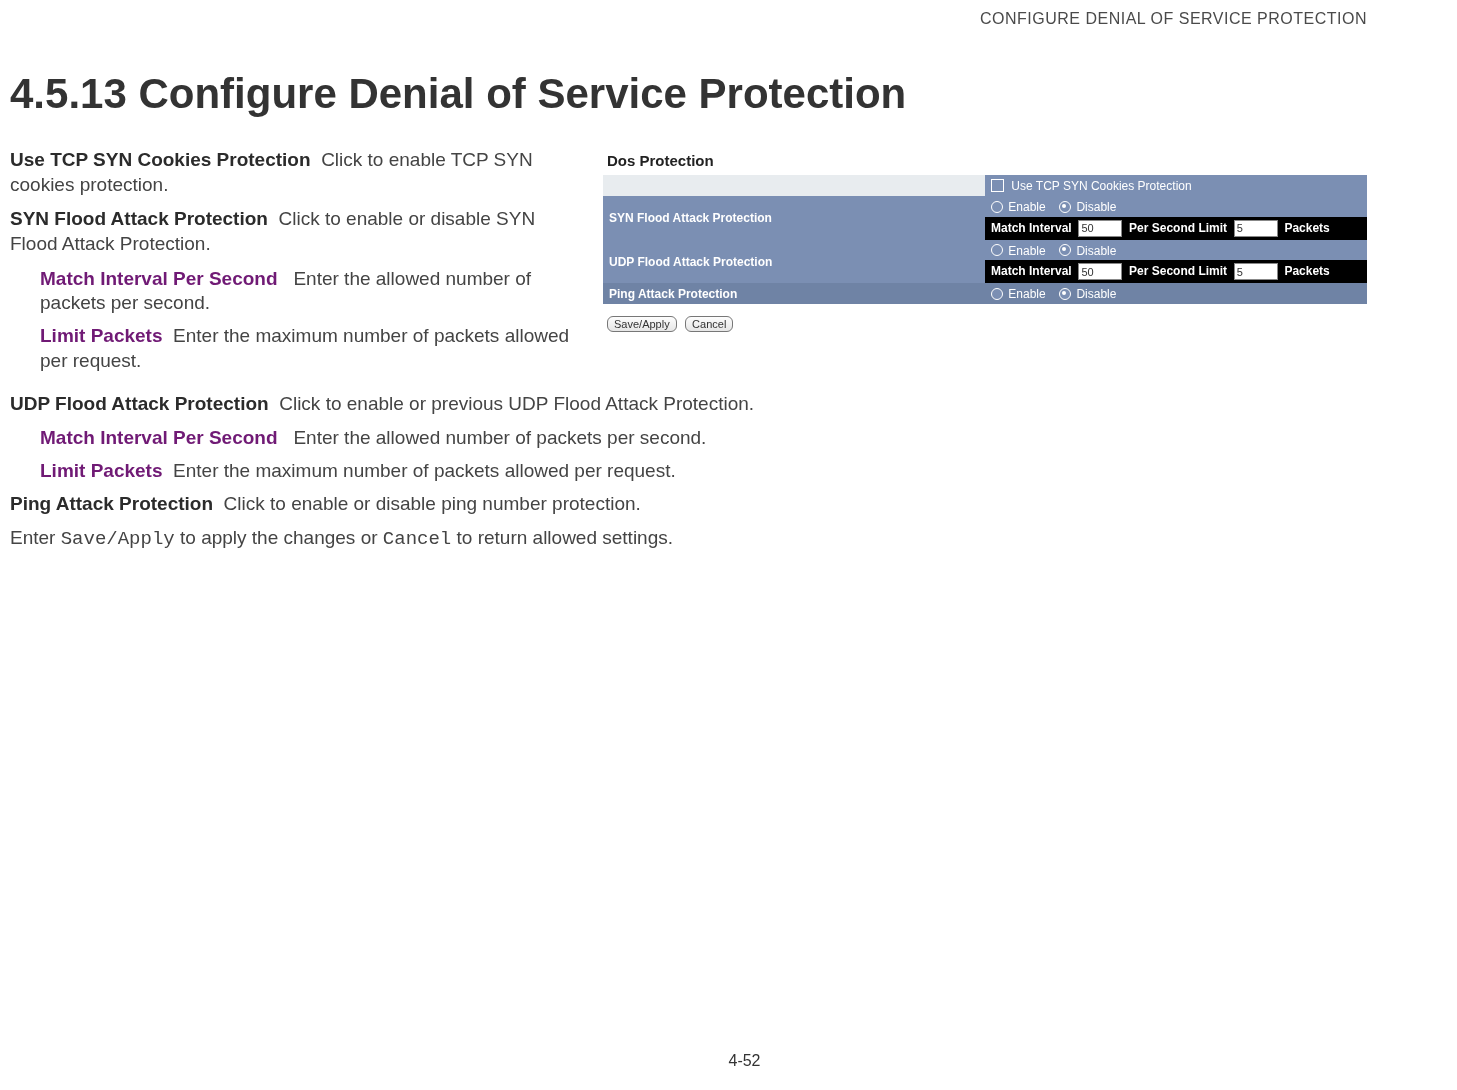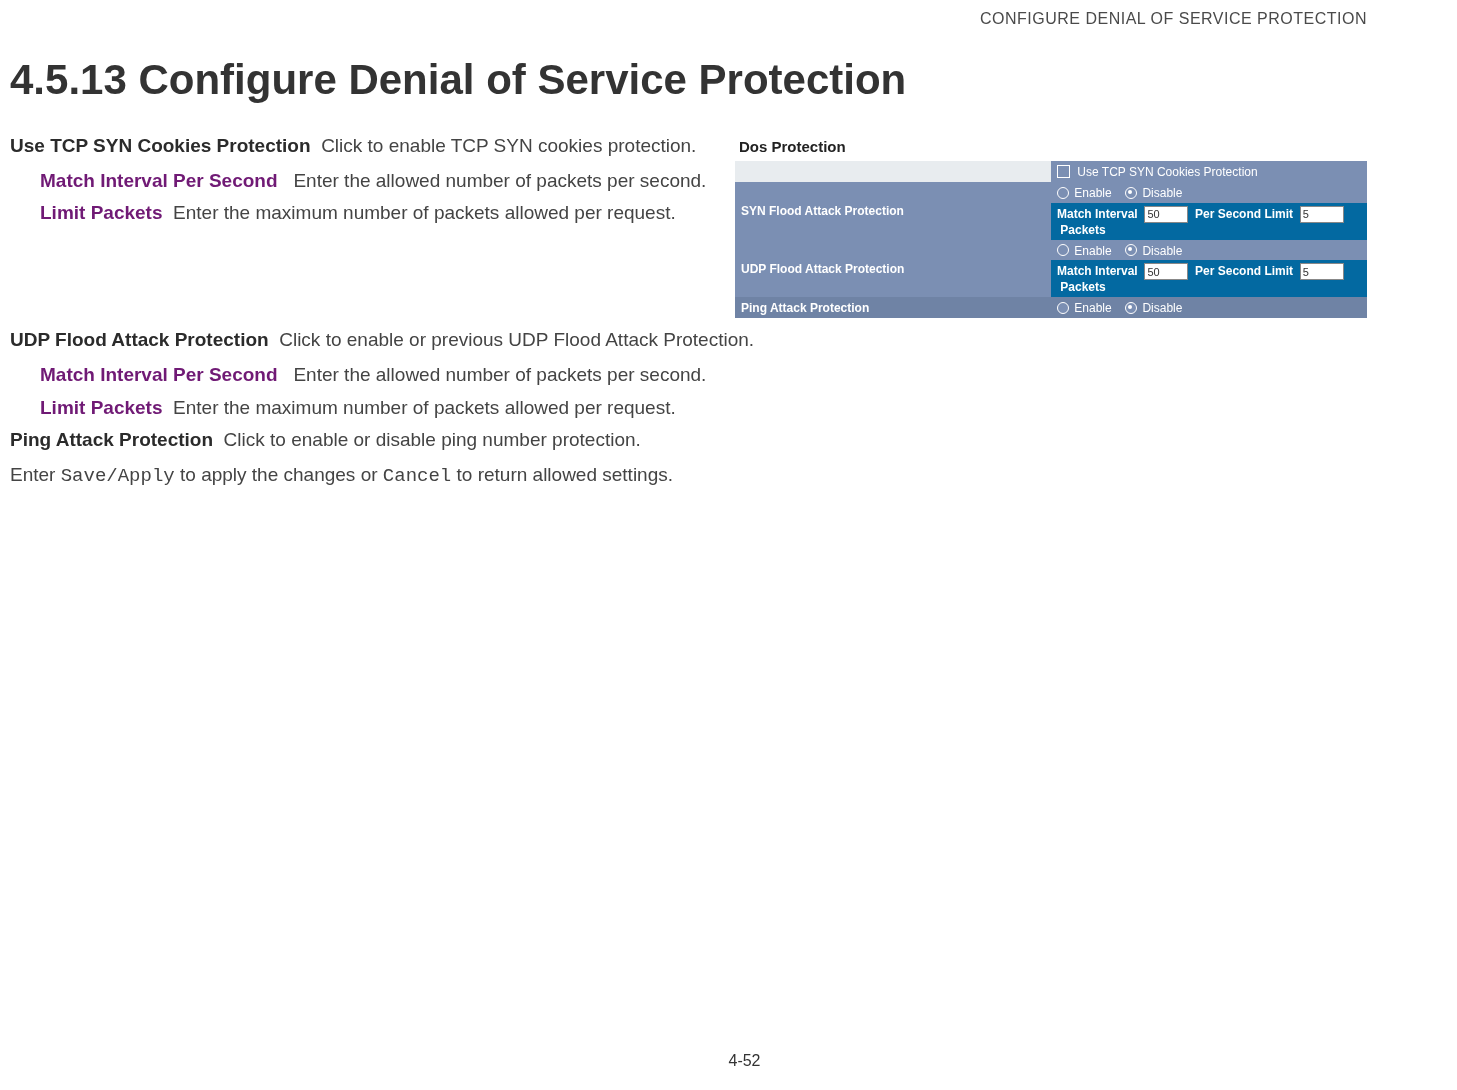--- a/index.html
+++ b/index.html
@@ -18,21 +18,21 @@
     box-sizing: border-box;
     height: 100%;
     position: relative;
   }
   .running-header {
     text-align: right;
     font-variant: small-caps;
     font-size: 16px;
     letter-spacing: 0.5px;
     color: #4a4a4a;
-    margin-bottom: 28px;
+    margin-bottom: 42px;
   }
   h1.section-title {
     font-family: Verdana, Arial, sans-serif;
     font-weight: bold;
     font-size: 42px;
     color: #333;
     margin: 12px 0 30px 0;
   }
   .content-wrap {
     display: flex;
@@ -59,21 +59,21 @@
   }
   .sub-def .term {
     font-weight: bold;
     color: #701a75;
   }
   .mono {
     font-family: "Courier New", Courier, monospace;
     color: #444;
   }
   .figure {
-    width: 632px;
+    width: 764px;
     flex-shrink: 0;
   }
   .fig-title {
     font-family: Verdana, Arial, sans-serif;
     font-weight: bold;
     font-size: 15px;
     color: #222;
     margin: 4px 0 6px 4px;
   }
   table.dos-table {
@@ -82,21 +82,21 @@
     font-size: 12px;
   }
   table.dos-table td {
     padding: 3px 6px;
     vertical-align: middle;
   }
   tr.checkbox-row td.left-cell { background: #e8ecef; }
   tr.checkbox-row td.right-cell { background: #7b8fb3; color: #fff; }
   tr.proto-row td.left-cell { background: #7b8fb3; color: #fff; font-weight: bold; }
   tr.proto-row td.right-cell { background: #7b8fb3; color: #fff; }
-  tr.detail-row td.right-cell { background: #0369a1; color: #fff; font-weight: bold; }
+  tr.detail-row td.right-cell { background: #000000; color: #fff; font-weight: bold; }
   tr.ping-row td.left-cell { background: #6f83a5; color: #fff; font-weight: bold; }
   tr.ping-row td.right-cell { background: #6f83a5; color: #fff; }
   .fig-input {
     width: 38px;
     height: 15px;
     font-size: 11px;
     border: 1px solid #888;
     background: #fff;
     color: #333;
     padding: 0 2px;
@@ -167,20 +167,24 @@
   <div class="running-header">CONFIGURE DENIAL OF SERVICE PROTECTION</div>
 
   <h1 class="section-title">4.5.13 Configure Denial of Service Protection</h1>
 
   <div class="content-wrap">
     <div class="left-col">
       <div class="def">
         <span class="term">Use TCP SYN Cookies Protection</span>
         &nbsp;<span>Click to enable TCP SYN cookies protection.</span>
       </div>
+      <div class="def">
+        <span class="term">SYN Flood Attack Protection</span>
+        &nbsp;<span>Click to enable or disable SYN Flood Attack Protection.</span>
+      </div>
       <div class="sub-def">
         <span class="term">Match Interval Per Second</span>
         &nbsp;&nbsp;<span>Enter the allowed number of packets per second.</span>
       </div>
       <div class="sub-def">
         <span class="term">Limit Packets</span>
         &nbsp;<span>Enter the maximum number of packets allowed per request.</span>
       </div>
     </div>
 
@@ -238,20 +242,24 @@
           <td class="right-cell">
             <span class="fig-radio"></span>
             <span class="radio-label">Enable</span>
             &nbsp;&nbsp;
             <span class="fig-radio checked"></span>
             <span class="radio-label">Disable</span>
           </td>
         </tr>
       </tbody>
         </table>
+      <div class="fig-buttons">
+        <button class="fig-btn">Save/Apply</button>
+        <button class="fig-btn">Cancel</button>
+      </div>
     </div>
   </div>
 
   <div class="below-content">
     <div class="def">
       <span class="term">UDP Flood Attack Protection</span>
       &nbsp;<span>Click to enable or previous UDP Flood Attack Protection.</span>
     </div>
     <div class="sub-def">
       <span class="term">Match Interval Per Second</span>

